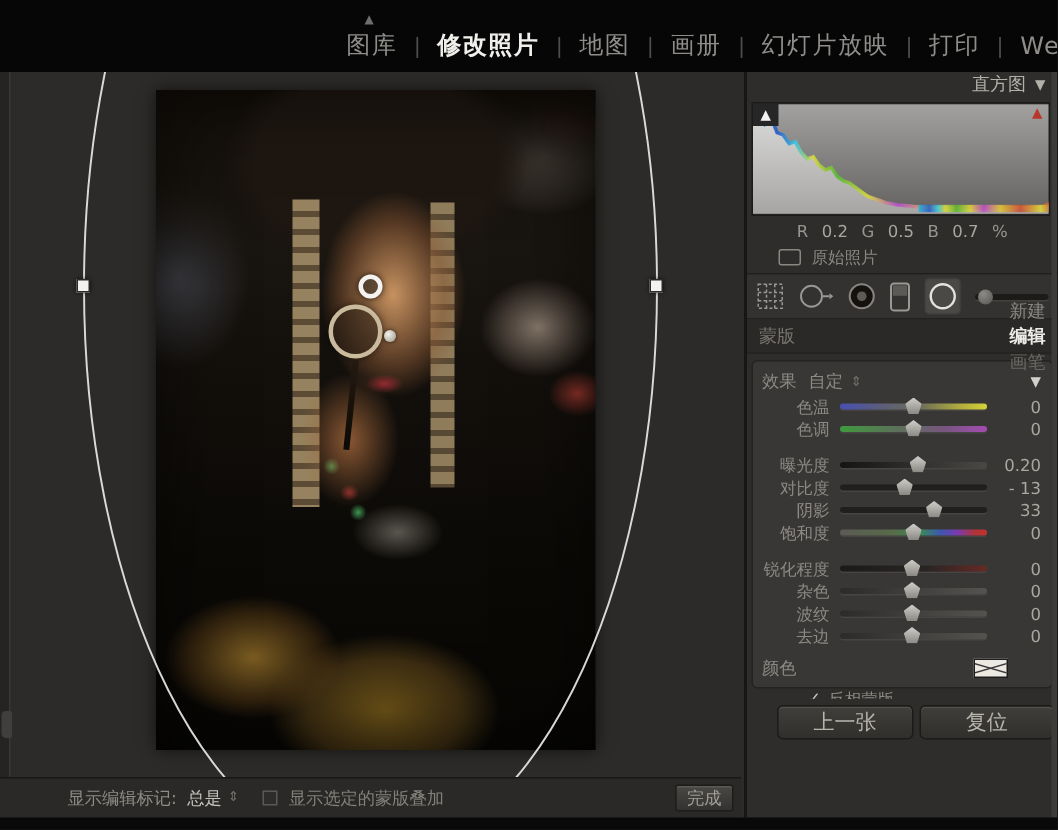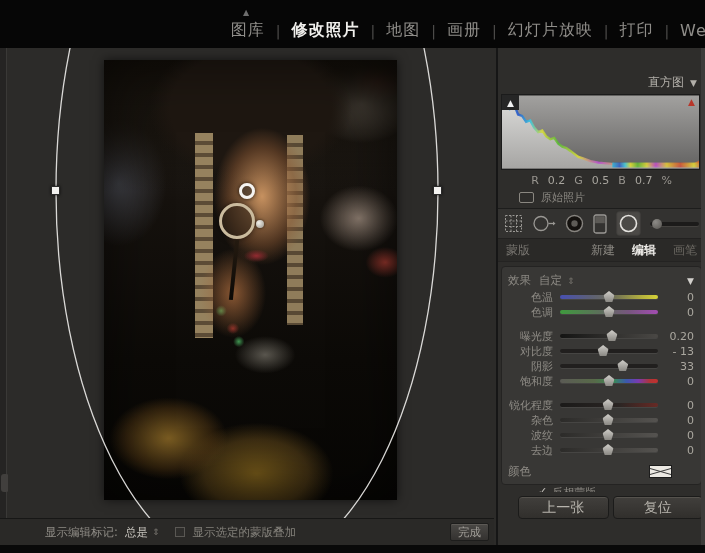--- a/index.html
+++ b/index.html
@@ -53,21 +53,21 @@
   .nose-ornament { position:absolute; left:152px; top:160px; width:8px; height:8px; border-radius:50%; background:radial-gradient(circle at 35% 35%, #f2f0ea, #9a968c); box-shadow:0 0 3px rgba(0,0,0,.7); }
 
   .overlay-svg { position:absolute; left:0; top:0; pointer-events:none; }
   .radial-handle { position:absolute; width:9px; height:9px; background:#f3f2f0; border:1px solid #2a2a2a; box-shadow:0 0 3px rgba(0,0,0,.7); cursor:pointer; }
   .radial-pin { position:absolute; left:231px; top:135px; width:16px; height:16px; border:3px solid #f4f3f1; border-radius:50%; background:rgba(44,40,36,.55); box-shadow:0 0 4px rgba(0,0,0,.8); cursor:pointer; }
 
   
   .right-panel { position:absolute; left:496px; top:48px; width:209px; height:497px; background:#2e2d2b; border-left:2px solid #161616; }
   .panel-scrollbar { position:absolute; right:0; top:0; width:4px; height:497px; background:#3d3c3a; }
 
-  .hist-header { height:17px; display:flex; justify-content:flex-end; align-items:center; gap:6px; padding-right:8px;margin-top:26px; }
+  .hist-header { height:17px; display:flex; justify-content:flex-end; align-items:center; gap:6px; padding-right:8px; }
   .hist-title { font-size:12px; color:#b3b0aa; }
   .hist-caret { font-size:9px; color:#b3b0aa; }
   .hist-box { position:relative; margin:3px 5px 0 3px; height:76px; border:1px solid #1b1b1b; overflow:hidden; }
   .hist-box svg { display:block; }
   .clip-shadow { position:absolute; left:0; top:0; width:17px; height:15px; background:#262626; display:flex; align-items:center; justify-content:center; font-size:9px; color:#f2f2f2; cursor:pointer; }
   .clip-highlight { position:absolute; right:0; top:0; width:15px; height:14px; display:flex; align-items:center; justify-content:center; font-size:9px; color:#b8362a; cursor:pointer; }
   .watermark { position:absolute; right:6px; top:4px; text-align:right; color:#ffffff; text-shadow:0 1px 2px rgba(0,0,0,.35); pointer-events:none; }
   .wm1 { font-size:16px; font-weight:bold; letter-spacing:2px; line-height:19px; }
   .wm2 { font-size:10.5px; font-weight:bold; letter-spacing:1px; line-height:13px; }
   .wm3 { font-size:10px; font-weight:bold; letter-spacing:4px; line-height:13px; }
@@ -79,21 +79,21 @@
   .panel-divider { height:1px; background:#1d1d1c; margin-top:2px; }
 
   .toolstrip { height:30px; background:#333230; display:flex; align-items:center; gap:9px; padding:0 6px; border-bottom:1px solid #222120; }
   .tool { display:flex; align-items:center; justify-content:center; cursor:pointer; }
   .tool.active { background:#4b4946; border-radius:3px; padding:2px; box-shadow:inset 0 0 2px #1a1a1a; }
   .brush-slider { flex:1; height:4px; background:#1c1b1a; border-radius:2px; position:relative; box-shadow:0 1px 0 #44423f; }
   .brush-knob { position:absolute; left:2px; top:-3px; width:10px; height:10px; border-radius:50%; background:radial-gradient(circle at 35% 30%, #8d8b87, #565450); }
 
   .mask-row { height:23px; background:#2a2927; display:flex; align-items:center; padding:0 8px; font-size:12px; border-bottom:1px solid #242322; }
   .mask-label { color:#787570; }
-  .mask-actions { margin-left:auto; display:flex; gap:17px; }
+  .mask-actions { margin-left:auto; display:flex; gap:0;flex-direction:column; }
   .mask-action { color:#8a8781; cursor:pointer; }
   .mask-action.active { color:#edebe7; font-weight:bold; }
   .mask-action.dim { color:#6b6862; }
 
   .effect-box { margin:4px 3px 0 3px; background:#383735; border:1px solid #242322; border-radius:4px; padding:5px 7px 4px 6px; }
   .effect-header { height:17px; display:flex; align-items:center; font-size:11.5px; color:#8d8a84; }
   .effect-preset { margin-left:8px; }
   .preset-toggle { font-size:9px; margin-left:5px; color:#74716b; }
   .effect-caret { margin-left:auto; font-size:9px; color:#d2d0cc; }
 

